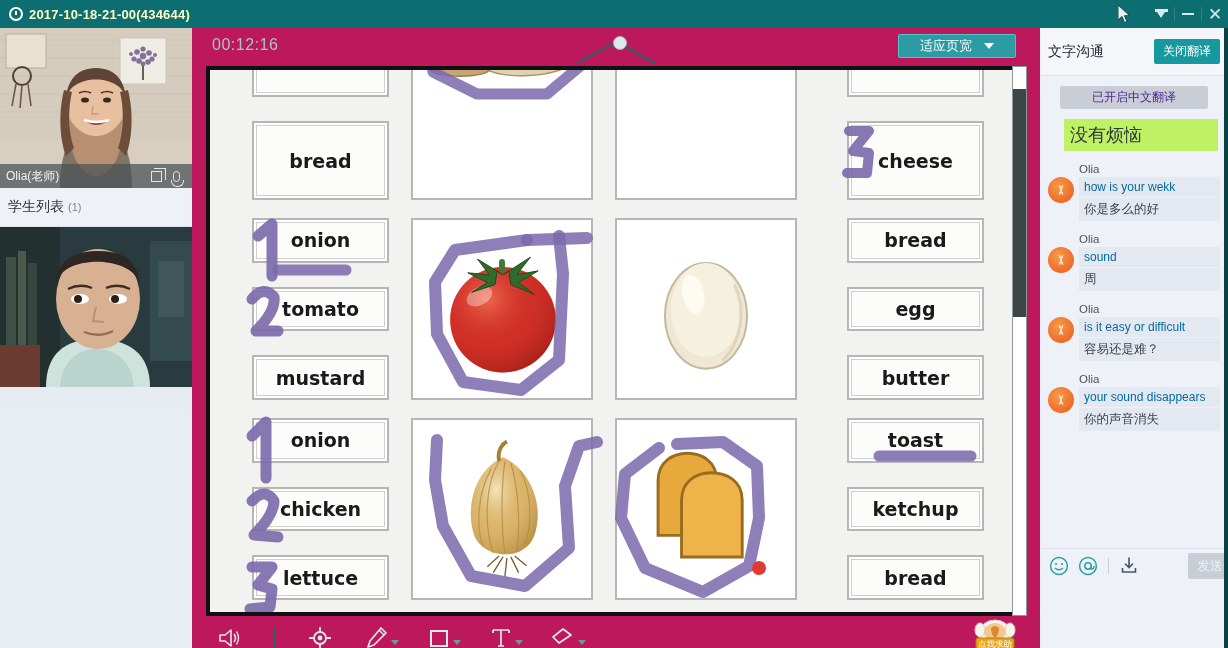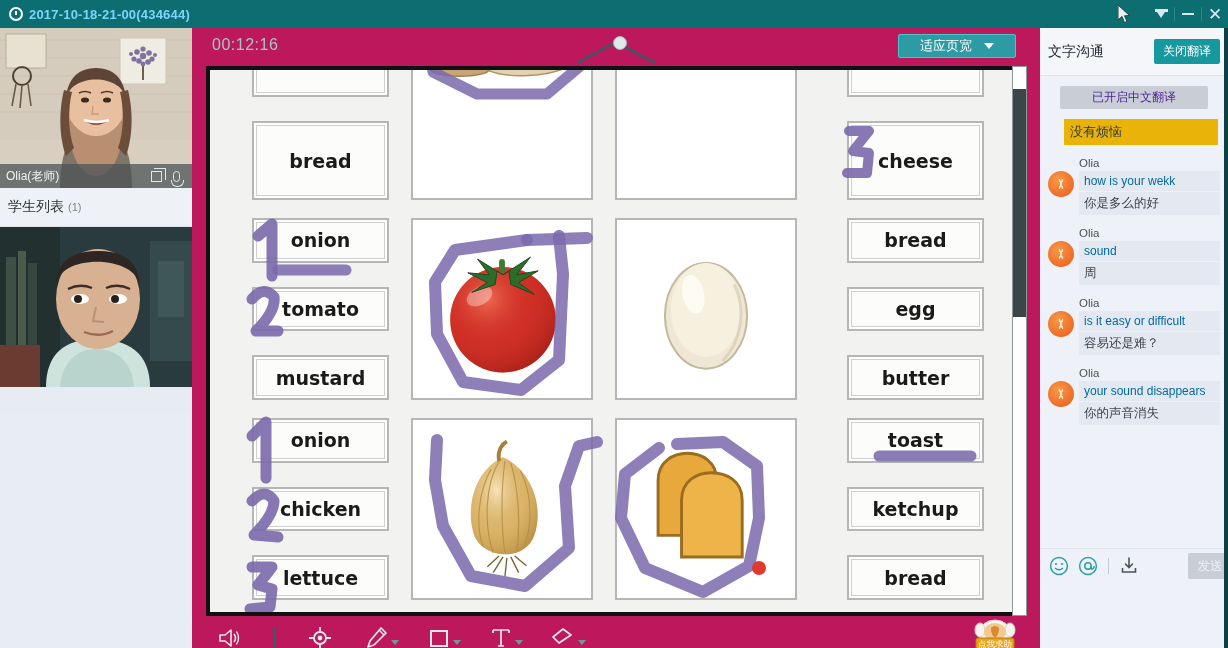--- a/index.html
+++ b/index.html
@@ -18,21 +18,21 @@
   }
   .titlebar .clock-icon {
     width:14px; height:14px; margin-left:9px; margin-right:6px;
     border:2px solid #ffffff; border-radius:50%; position:relative;
   }
   .titlebar .clock-icon:before{
     content:""; position:absolute; left:4px; top:2px; width:2px; height:4px;
     background:#fff;
   }
   .titlebar .title-text {
-    color:#7dd3fc; font-size:13px; font-weight:bold; letter-spacing:.2px;
+    color:#fef9c3; font-size:13px; font-weight:bold; letter-spacing:.2px;
   }
   .win-ctrls { position:absolute; right:0; top:0; height:28px; display:flex; align-items:center; }
   .win-btn {
     width:26px; height:28px; display:flex; align-items:center; justify-content:center;
     color:#cfe6e7; font-size:14px; position:relative;
   }
   .win-sep { width:1px; height:14px; background:#2d8387; }
   .pin-glyph { width:13px; height:12px; position:relative; }
   .pin-glyph:before{
     content:""; position:absolute; left:0; top:1px; width:13px; height:3px; background:#d6eaec;
@@ -159,21 +159,21 @@
   .chat-hdr .ttl { font-size:14px; color:#232b33; flex:1; }
   .translate-btn {
     background:#16989f; color:#fff; font-size:12px; padding:4px 9px; border-radius:2px;
   }
   .chat-body { position:relative; height:488px; padding:10px 8px 0 8px; overflow:hidden; }
   .sys-pill {
     background:#c9ced6; color:#4c1d95; font-size:12px; text-align:center;
     padding:3px 0; border-radius:2px; margin:0 12px 10px 12px;
   }
   .msg-plain {
-    background:#eab308; color:#2f3740; font-size:13px; padding:4px 6px; margin:0 2px 12px 16px;
+    background:#bef264; color:#2f3740; font-size:18px; padding:4px 6px; margin:0 2px 12px 16px;
   }
   .msg { display:flex; margin-bottom:12px; }
   .avatar {
     width:26px; height:26px; border-radius:50%; flex:0 0 26px; margin-top:14px; margin-right:5px;
     background:radial-gradient(circle at 40% 35%, #f79a4a 0%, #ef6b28 70%, #e05c1c 100%);
     position:relative;
   }
   .avatar:after{
     content:""; position:absolute; left:6px; top:8px; width:14px; height:10px;
     background:

